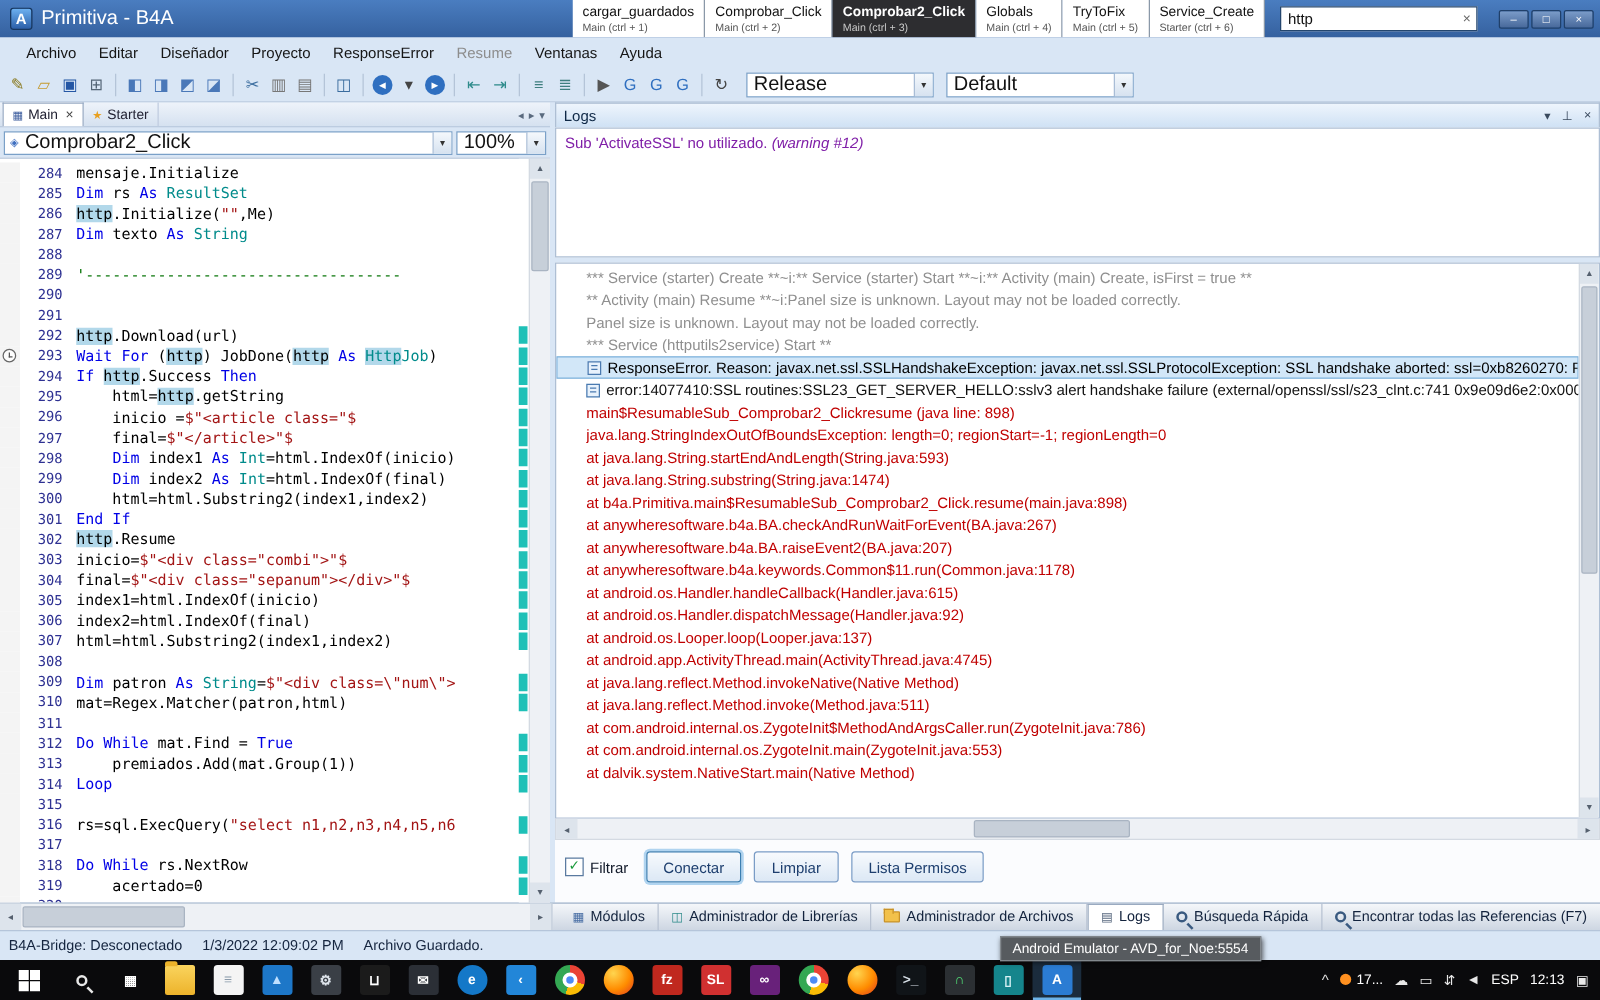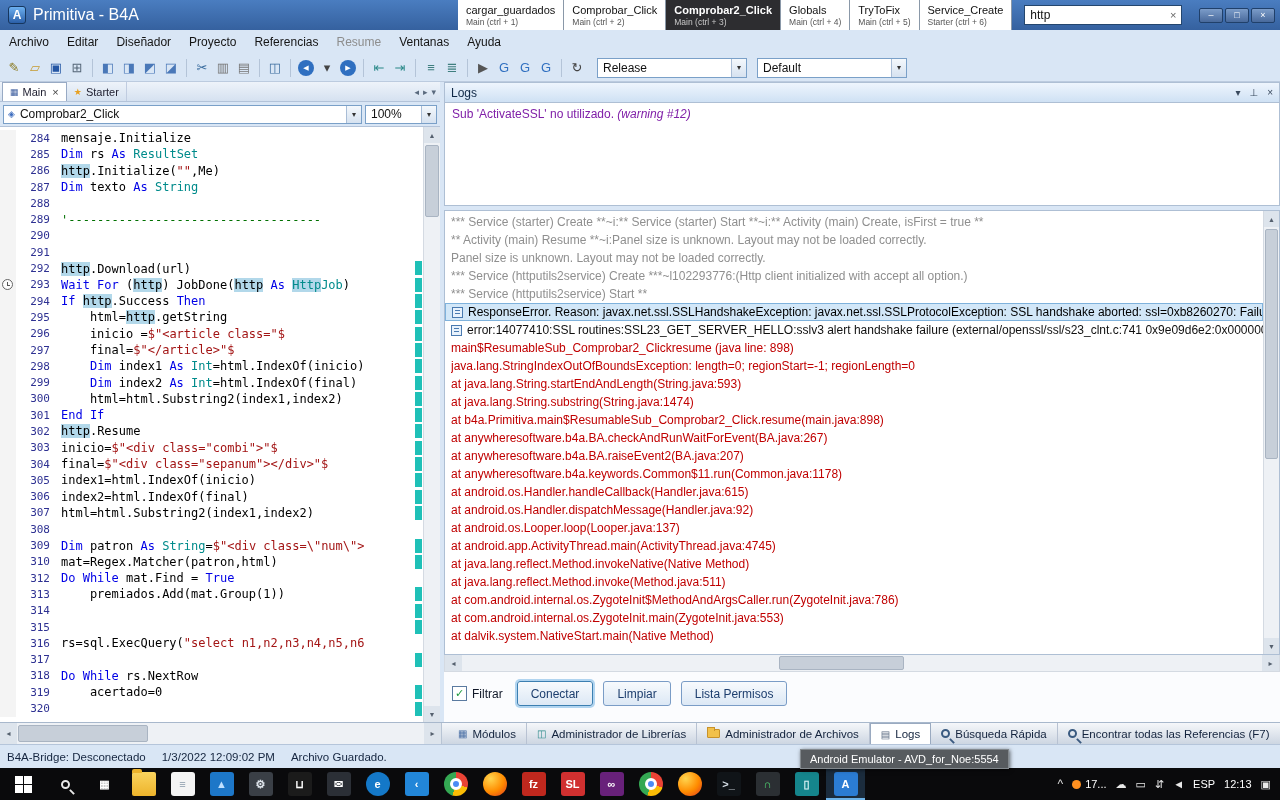--- a/index.html
+++ b/index.html
@@ -19,30 +19,30 @@
 .qtab.active{background:#2d2d30}
 .qtab.active .qt-title{color:#fff;font-weight:bold}
 .qtab.active .qt-sub{color:#c8c8c8}
 .searchwrap{margin-left:12px;width:158px;height:20px;background:#fff;border:1px solid #24466e;display:flex;align-items:center;flex:none}
 .searchwrap input{border:0;outline:none;flex:1;min-width:0;font:12px "Liberation Sans",sans-serif;padding:0 5px;color:#111;background:transparent}
 .search-x{width:16px;color:#666;font-size:11px;text-align:center}
 #win-btns{margin-left:auto;display:flex;gap:2px;padding-right:5px}
 .winbtn{width:24px;height:15px;background:linear-gradient(#7b9cc9,#48699b);border:1px solid #20406a;border-radius:2px;color:#fff;font-size:9px;line-height:12px;text-align:center}
 
 
-#menubar{height:24px;flex:none;display:flex;align-items:center;background:var(--chrome);padding-left:0}
+#menubar{height:24px;flex:none;display:flex;align-items:center;background:var(--chrome);padding-left:12px}
 .mitem{font-size:12px;color:#151515;padding:3px 9px}
 .mitem.dis{color:#8d8d8d}
 #toolbar{height:28px;flex:none;display:flex;align-items:center;background:var(--chrome);border-bottom:1px solid #bccbdf;padding-left:4px}
 #tb-icons{display:flex;align-items:center;gap:1px}
 .ticon{width:20px;height:20px;display:grid;place-items:center;font-size:13px;border-radius:2px}
 .ticon.circ{width:16px;height:16px;border-radius:50%;font-size:7px;margin:0 2px}
 .tsep{width:1px;height:18px;background:#b4c4d8;margin:0 4px}
 .combo{height:20px;background:#fff;border:1px solid #7aa0c8;display:flex;align-items:center}
-.combo-val{flex:1;font-size:12px;color:#111;padding:0 5px;white-space:nowrap;overflow:hidden}
+.combo-val{flex:1;font-size:16px;color:#111;padding:0 5px;white-space:nowrap;overflow:hidden}
 .combo-arrow{width:15px;align-self:stretch;background:linear-gradient(#f4f8fc,#d6e2f0);border-left:1px solid #a9bdd6;display:grid;place-items:center}
 .combo-arrow::after{content:"▾";font-size:8px;color:#333}
 #combo-release,#combo-default{width:150px;margin-left:10px;flex:none}
 
 
 #main{flex:1;display:flex;min-height:0}
 #editor{width:440px;flex:none;display:flex;flex-direction:column;min-height:0}
 #splitter{width:4px;flex:none;background:var(--chrome)}
 
 #ed-tabs{height:20px;flex:none;background:linear-gradient(#eef3fa,#d5e1f0);border-bottom:1px solid #b3c3d9;display:flex;align-items:stretch;padding-left:2px;font-size:11px}
@@ -81,21 +81,21 @@
 
 #logs{flex:1;min-width:0;display:flex;flex-direction:column}
 #logs-header{height:20px;flex:none;background:linear-gradient(#eef5fd,#cfe1f4);border:1px solid #aebfd4;border-bottom:0;display:flex;align-items:center;padding:0 6px;font-size:12px;color:#0f2846}
 #logs-hicons{margin-left:auto;display:flex;gap:9px;color:#3a4a5e;font-size:10px}
 #logs-warn{height:104px;flex:none;background:#fff;border:1px solid #aebfd4;padding:4px 7px;font-size:12px;overflow:hidden}
 .w-text{color:var(--warn)}
 .w-note{color:var(--warn);font-style:italic}
 #logs-gap{height:4px;flex:none}
 #logs-list{flex:1;min-height:0;background:#fff;border:1px solid #aebfd4;display:flex;overflow:hidden}
 #log-lines{flex:1;min-width:0;overflow:hidden;padding-top:2px}
-.log{height:18px;display:flex;align-items:center;gap:5px;padding-left:6px;font-size:12px;white-space:pre;overflow:hidden}
+.log{height:18px;display:flex;align-items:center;gap:5px;padding-left:24px;font-size:12px;white-space:pre;overflow:hidden}
 .log-txt{overflow:hidden;flex:none}
 .log.gray{color:var(--log-gray)}
 .log.red{color:var(--log-red)}
 .log.black{color:#101010}
 .log.ind{}
 .log.sel{background:var(--sel-bg);border:1px solid var(--sel-border)}
 .log-ico{flex:none;width:11px;height:11px;border:1px solid #4a7ab0;background:#e8f2fc;position:relative}
 .log-ico::after{content:"";position:absolute;left:2px;top:2px;right:2px;height:1px;background:#4a7ab0;box-shadow:0 3px 0 #4a7ab0}
 #log-vscroll{width:16px;flex:none;background:#eef1f5;border-left:1px solid #d4dae2;position:relative}
 #log-vthumb{position:absolute;left:1px;right:1px;top:18px;height:230px;background:#c7cfd9;border:1px solid #a9b4c2;border-radius:2px}
@@ -197,21 +197,21 @@
         <span class="winbtn">□</span>
         <span class="winbtn">×</span>
       </div>
   </div>
 
   <div id="menubar">
       <div class="mitem">Archivo</div>
       <div class="mitem">Editar</div>
       <div class="mitem">Diseñador</div>
       <div class="mitem">Proyecto</div>
-      <div class="mitem">Referencias</div>
+      <div class="mitem">ResponseError</div>
       <div class="mitem dis">Resume</div>
       <div class="mitem">Ventanas</div>
       <div class="mitem">Ayuda</div>
     </div>
 
   <div id="toolbar">
     <div id="tb-icons">
         <span class="ticon" style="color: rgb(138, 122, 32);">✎</span>
         <span class="ticon" style="color: rgb(197, 154, 48);">▱</span>
         <span class="ticon" style="color: rgb(36, 86, 164);">▣</span>
@@ -309,23 +309,24 @@
             <div class="crow"><span class="c-margin"></span><span class="c-ln">301</span><span class="c-text"><span class="t-k">End If</span></span></div>
             <div class="crow"><span class="c-margin"></span><span class="c-ln">302</span><span class="c-text"><span class="t-h">http</span><span class="t-p">.Resume</span></span></div>
             <div class="crow"><span class="c-margin"></span><span class="c-ln">303</span><span class="c-text"><span class="t-p">inicio=</span><span class="t-s">$"&lt;div class="combi"&gt;"$</span></span></div>
             <div class="crow"><span class="c-margin"></span><span class="c-ln">304</span><span class="c-text"><span class="t-p">final=</span><span class="t-s">$"&lt;div class="sepanum"&gt;&lt;/div&gt;"$</span></span></div>
             <div class="crow"><span class="c-margin"></span><span class="c-ln">305</span><span class="c-text"><span class="t-p">index1=html.IndexOf(inicio)</span></span></div>
             <div class="crow"><span class="c-margin"></span><span class="c-ln">306</span><span class="c-text"><span class="t-p">index2=html.IndexOf(final)</span></span></div>
             <div class="crow"><span class="c-margin"></span><span class="c-ln">307</span><span class="c-text"><span class="t-p">html=html.Substring2(index1,index2)</span></span></div>
             <div class="crow"><span class="c-margin"></span><span class="c-ln">308</span><span class="c-text"></span></div>
             <div class="crow"><span class="c-margin"></span><span class="c-ln">309</span><span class="c-text"><span class="t-k">Dim</span><span class="t-p"> patron </span><span class="t-k">As</span><span class="t-p"> </span><span class="t-y">String</span><span class="t-p">=</span><span class="t-s">$"&lt;div class=\"num\"&gt;</span></span></div>
             <div class="crow"><span class="c-margin"></span><span class="c-ln">310</span><span class="c-text"><span class="t-p">mat=Regex.Matcher(patron,html)</span></span></div>
+            <div class="crow"><span class="c-margin"></span><span class="c-ln">311</span><span class="c-text"></span></div>
             <div class="crow"><span class="c-margin"></span><span class="c-ln">312</span><span class="c-text"><span class="t-k">Do While</span><span class="t-p"> mat.Find = </span><span class="t-k">True</span></span></div>
             <div class="crow"><span class="c-margin"></span><span class="c-ln">313</span><span class="c-text"><span class="t-p">    premiados.Add(mat.Group(1))</span></span></div>
-            <div class="crow"><span class="c-margin"></span><span class="c-ln">314</span></div>
+            <div class="crow"><span class="c-margin"></span><span class="c-ln">314</span><span class="c-text"><span class="t-k">Loop</span></span></div>
             <div class="crow"><span class="c-margin"></span><span class="c-ln">315</span><span class="c-text"></span></div>
             <div class="crow"><span class="c-margin"></span><span class="c-ln">316</span><span class="c-text"><span class="t-p">rs=sql.ExecQuery(</span><span class="t-s">"select n1,n2,n3,n4,n5,n6</span></span></div>
             <div class="crow"><span class="c-margin"></span><span class="c-ln">317</span><span class="c-text"></span></div>
             <div class="crow"><span class="c-margin"></span><span class="c-ln">318</span><span class="c-text"><span class="t-k">Do While</span><span class="t-p"> rs.NextRow</span></span></div>
             <div class="crow"><span class="c-margin"></span><span class="c-ln">319</span><span class="c-text"><span class="t-p">    acertado=0</span></span></div>
             <div class="crow"><span class="c-margin"></span><span class="c-ln">320</span><span class="c-text"><span class="t-p">    </span></span></div>
           </div>
         <div id="marks">
             <div class="mark" style="top: 134.4px;"></div>
             <div class="mark" style="top: 150.7px;"></div>
@@ -373,21 +374,20 @@
       </div>
       <div id="logs-warn">
         <span class="w-text">Sub 'ActivateSSL' no utilizado. </span><span class="w-note">(warning #12)</span>
       </div>
       <div id="logs-gap"></div>
       <div id="logs-list">
         <div id="log-lines">
             <div class="log gray"><span class="log-txt">*** Service (starter) Create **~i:** Service (starter) Start **~i:** Activity (main) Create, isFirst = true **</span></div>
             <div class="log gray"><span class="log-txt">** Activity (main) Resume **~i:Panel size is unknown. Layout may not be loaded correctly.</span></div>
             <div class="log gray"><span class="log-txt">Panel size is unknown. Layout may not be loaded correctly.</span></div>
-            <div class="log gray"><span class="log-txt">*** Service (httputils2service) Create ***~l102293776:(Http client initialized with accept all option.)</span></div>
             <div class="log gray"><span class="log-txt">*** Service (httputils2service) Start **</span></div>
             <div class="log sel"><span class="log-ico"></span><span class="log-txt">ResponseError. Reason: javax.net.ssl.SSLHandshakeException: javax.net.ssl.SSLProtocolException: SSL handshake aborted: ssl=0xb8260270: Failure in SSL library</span></div>
             <div class="log black"><span class="log-ico"></span><span class="log-txt">error:14077410:SSL routines:SSL23_GET_SERVER_HELLO:sslv3 alert handshake failure (external/openssl/ssl/s23_clnt.c:741 0x9e09d6e2:0x00000000), Response:</span></div>
             <div class="log red"><span class="log-txt">main$ResumableSub_Comprobar2_Clickresume (java line: 898)</span></div>
             <div class="log red"><span class="log-txt">java.lang.StringIndexOutOfBoundsException: length=0; regionStart=-1; regionLength=0</span></div>
             <div class="log red ind"><span class="log-txt">at java.lang.String.startEndAndLength(String.java:593)</span></div>
             <div class="log red ind"><span class="log-txt">at java.lang.String.substring(String.java:1474)</span></div>
             <div class="log red ind"><span class="log-txt">at b4a.Primitiva.main$ResumableSub_Comprobar2_Click.resume(main.java:898)</span></div>
             <div class="log red ind"><span class="log-txt">at anywheresoftware.b4a.BA.checkAndRunWaitForEvent(BA.java:267)</span></div>
             <div class="log red ind"><span class="log-txt">at anywheresoftware.b4a.BA.raiseEvent2(BA.java:207)</span></div>

